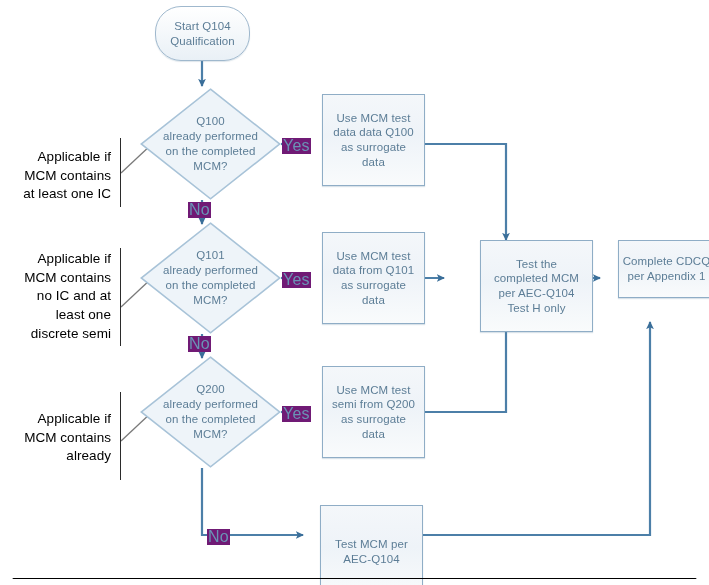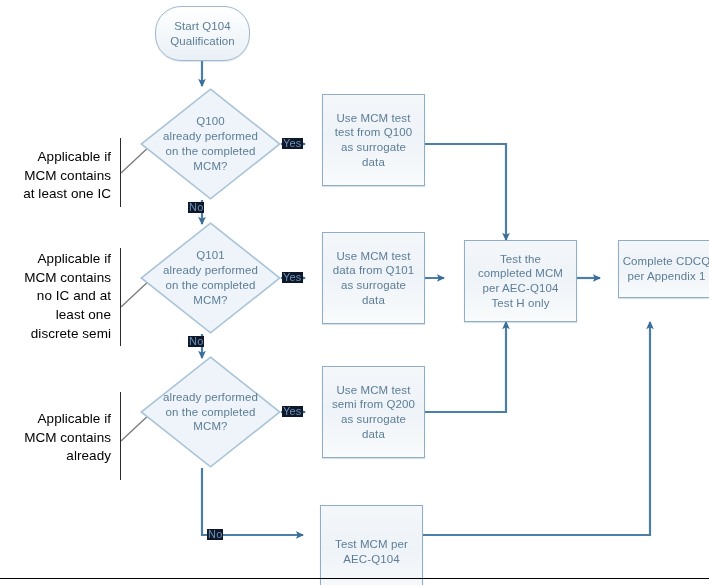--- a/index.html
+++ b/index.html
@@ -7,20 +7,21 @@
   body{
     font-family:"Liberation Sans","DejaVu Sans",sans-serif;
     -webkit-font-smoothing:antialiased;
   }
   #canvas{
     position:relative;
     width:709px;
     height:585px;
     background:#ffffff;
     overflow:hidden;
+    border-radius:32px;
   }
   svg#wires{
     position:absolute;
     left:0; top:0;
     width:709px; height:585px;
     pointer-events:none;
   }
 
   
   .node{
@@ -79,24 +80,24 @@
   .bracket{
     position:absolute;
     width:0;
     border-left:1.6px solid #2b2b2b;
   }
 
   
   .elabel{
     position:absolute;
     color:#6a93b5;
-    font-size:11px;
+    font-size:16px;
     line-height:1;
     letter-spacing:.2px;
-    background:#0f172a;
+    background:#701a75;
     padding:0 1px;
   }
 
   .rule{
     position:absolute;
     left:0;
     height:0;
     border-top:1.6px solid #000000;
   }
 </style>
@@ -174,30 +175,31 @@
       <div>on the completed</div>
       <div>MCM?</div>
     </div>
   </div>
 
   <div class="node decision" style="left:140px; top:356px; width:141px; height:112px;">
     <svg class="dia" viewBox="0 0 141 112" preserveAspectRatio="none">
       <polygon points="70.5,1.2 139.8,56 70.5,110.8 1.2,56" fill="#eef4f9" stroke="#a8c3d8" stroke-width="1.6"></polygon>
     </svg>
     <div class="dtext">
+      <div>Q200</div>
       <div>already performed</div>
       <div>on the completed</div>
       <div>MCM?</div>
     </div>
   </div>
 
   <div class="node process" style="left:308px; top:94px; width:103px; height:92px;">
     <div>
       <div>Use MCM test</div>
-      <div>test from Q100</div>
+      <div>data data Q100</div>
       <div>as surrogate</div>
       <div>data</div>
     </div>
   </div>
 
   <div class="node process" style="left:308px; top:232px; width:103px; height:92px;">
     <div>
       <div>Use MCM test</div>
       <div>data from Q101</div>
       <div>as surrogate</div>
@@ -207,21 +209,21 @@
 
   <div class="node process" style="left:308px; top:366px; width:103px; height:92px;">
     <div>
       <div>Use MCM test</div>
       <div>semi from Q200</div>
       <div>as surrogate</div>
       <div>data</div>
     </div>
   </div>
 
-  <div class="node process" style="left:450px; top:240px; width:113px; height:82px;">
+  <div class="node process" style="left:466px; top:240px; width:113px; height:92px;">
     <div>
       <div>Test the</div>
       <div>completed MCM</div>
       <div>per AEC-Q104</div>
       <div>Test H only</div>
     </div>
   </div>
 
   <div class="node process" style="left:604px; top:240px; width:97px; height:58px;">
     <div>

